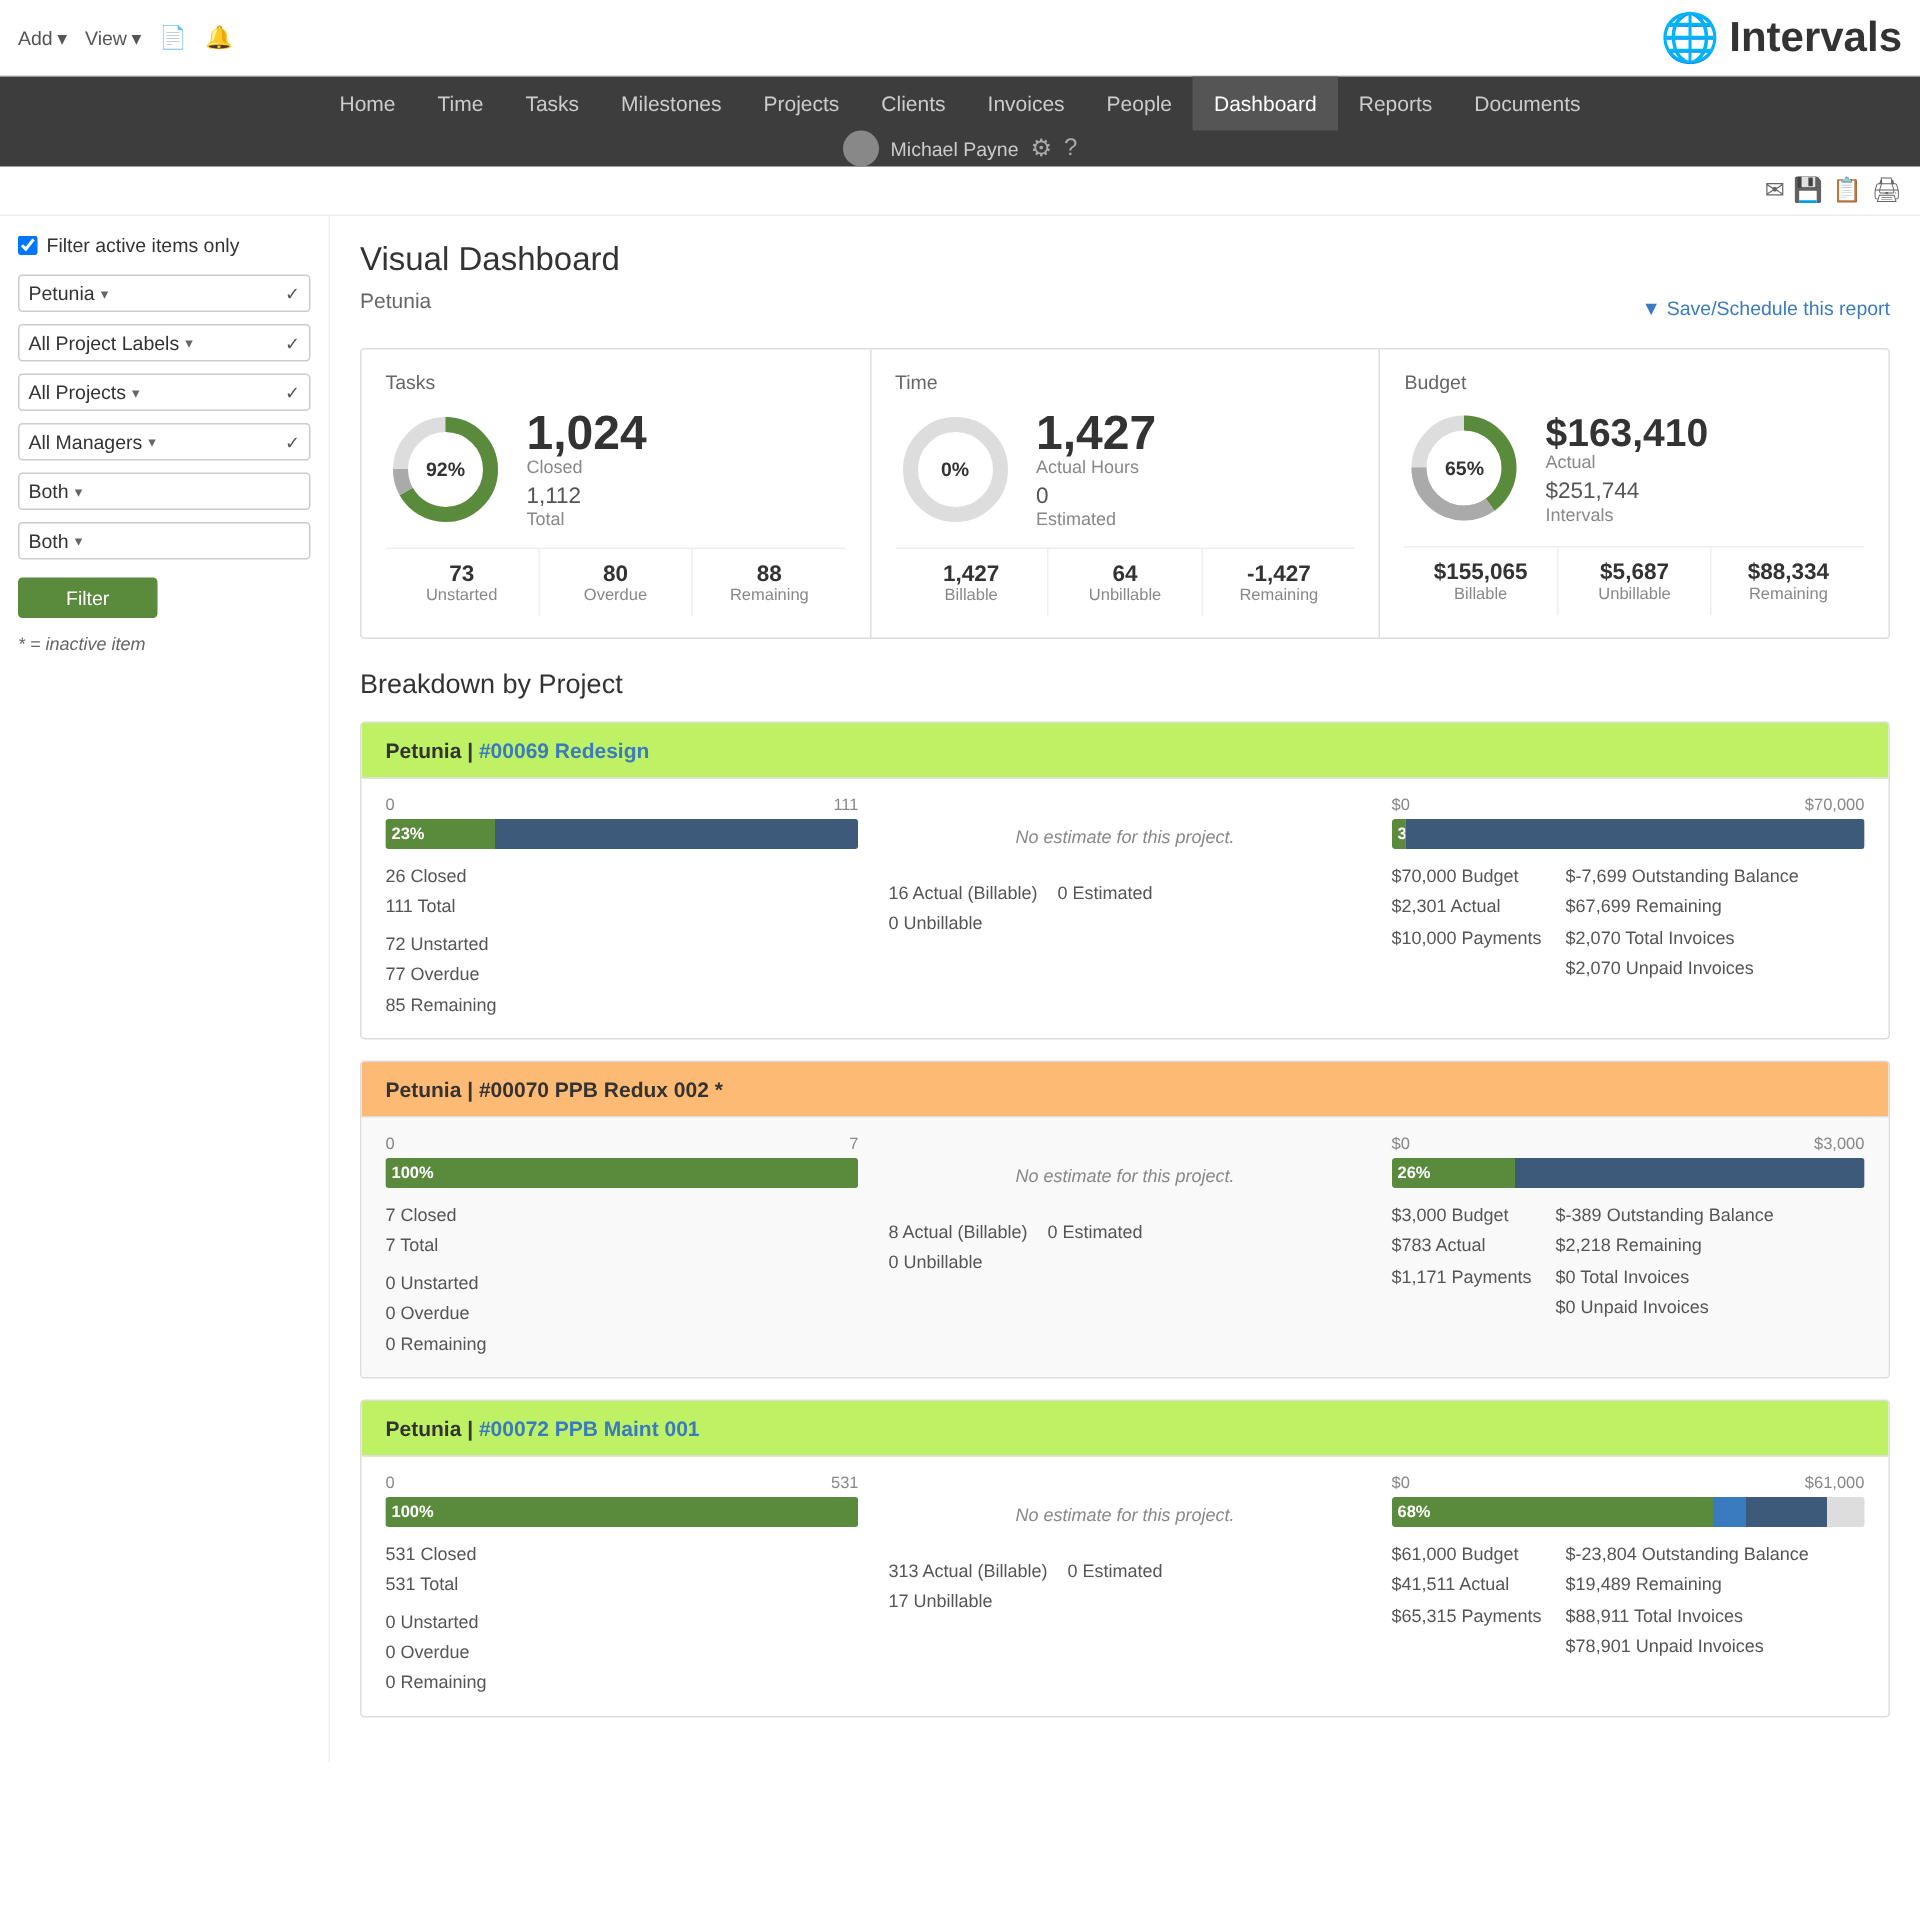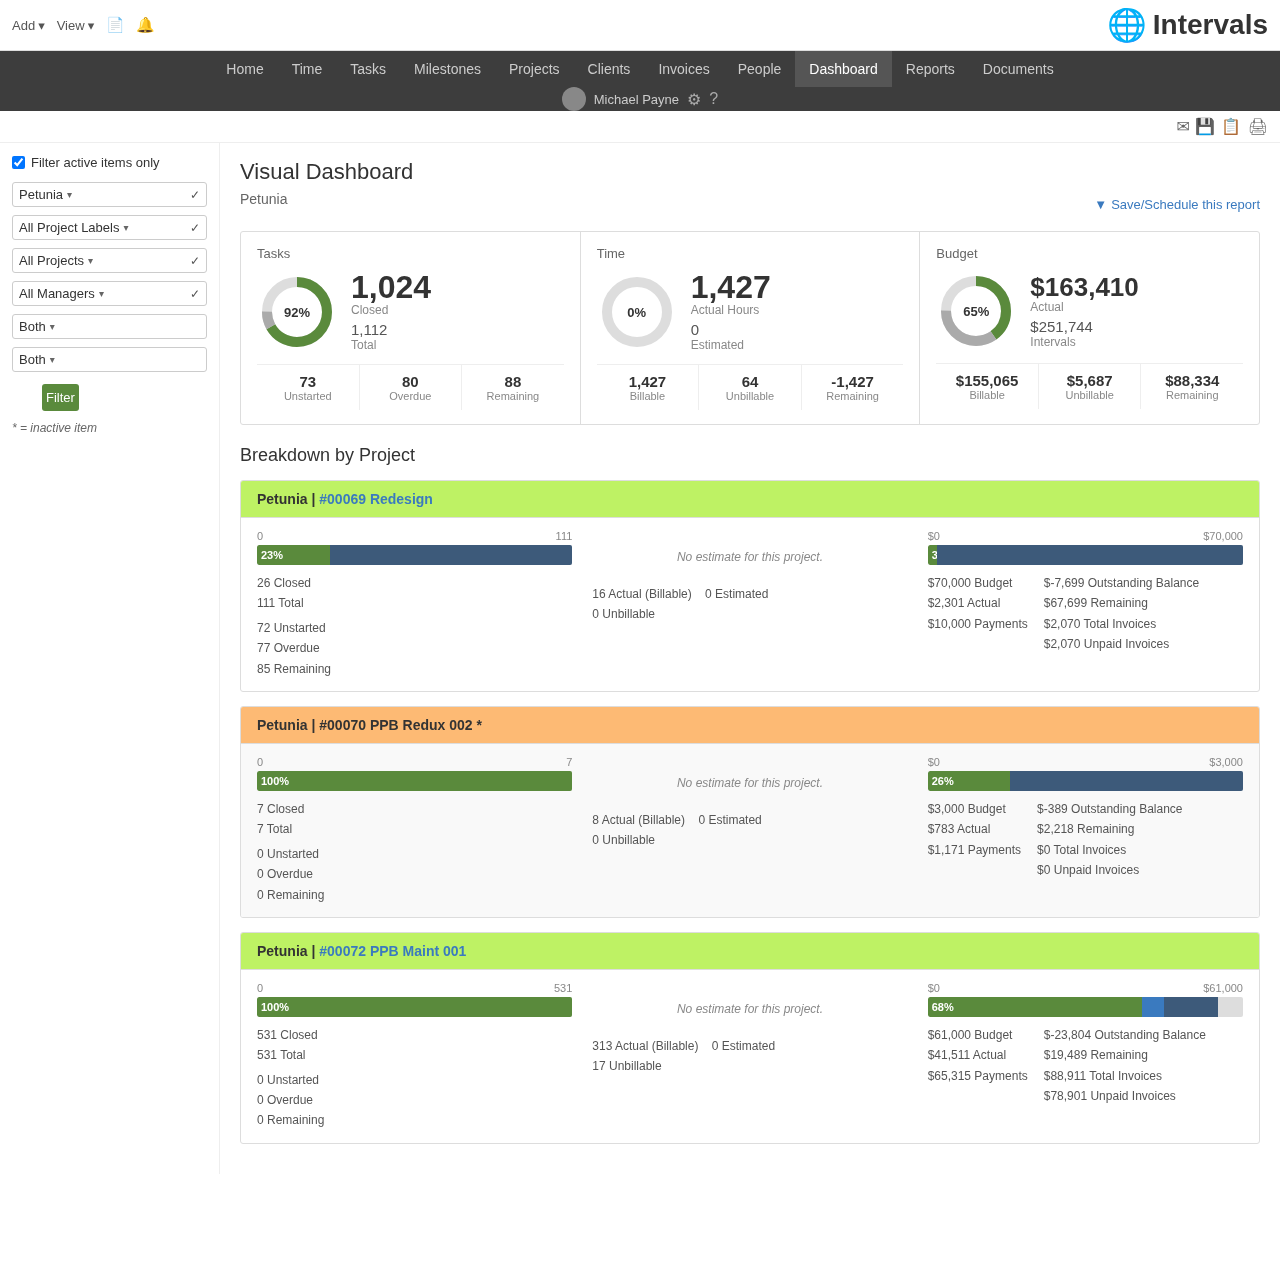--- a/index.html
+++ b/index.html
@@ -59,21 +59,21 @@
       width: 100%; display: flex; align-items: center;
       border: 1px solid #ccc; border-radius: 3px; padding: 4px 6px;
       margin-bottom: 8px; background: #fff; cursor: pointer;
       font-size: 13px; justify-content: space-between;
     }
     .filter-select-row { display: flex; align-items: center; gap: 4px; width: 100%; }
     .select-arrow { color: #666; font-size: 10px; }
     .select-check { color: #555; font-size: 12px; margin-left: 4px; }
     .filter-btn {
       background: #5a8a3c; color: #fff; border: none; border-radius: 3px;
-      padding: 6px 4px; font-size: 13px; cursor: pointer; margin-top: 4px; margin-left: 30px;
+      padding: 6px 32px; font-size: 13px; cursor: pointer; margin-top: 4px;
     }
     .inactive-note { font-size: 12px; color: #666; margin-top: 10px; font-style: italic; }
 
     
     .content { flex: 1; padding: 16px 20px; }
     .page-title { font-size: 22px; font-weight: normal; margin-bottom: 6px; color: #333; }
     .report-subtitle { font-size: 14px; color: #666; margin-bottom: 10px; }
     .save-schedule { color: #3a7abf; font-size: 13px; cursor: pointer; float: right; display: flex; align-items: center; gap: 4px; }
     .subtitle-row { display: flex; justify-content: space-between; align-items: center; margin-bottom: 14px; }
 

